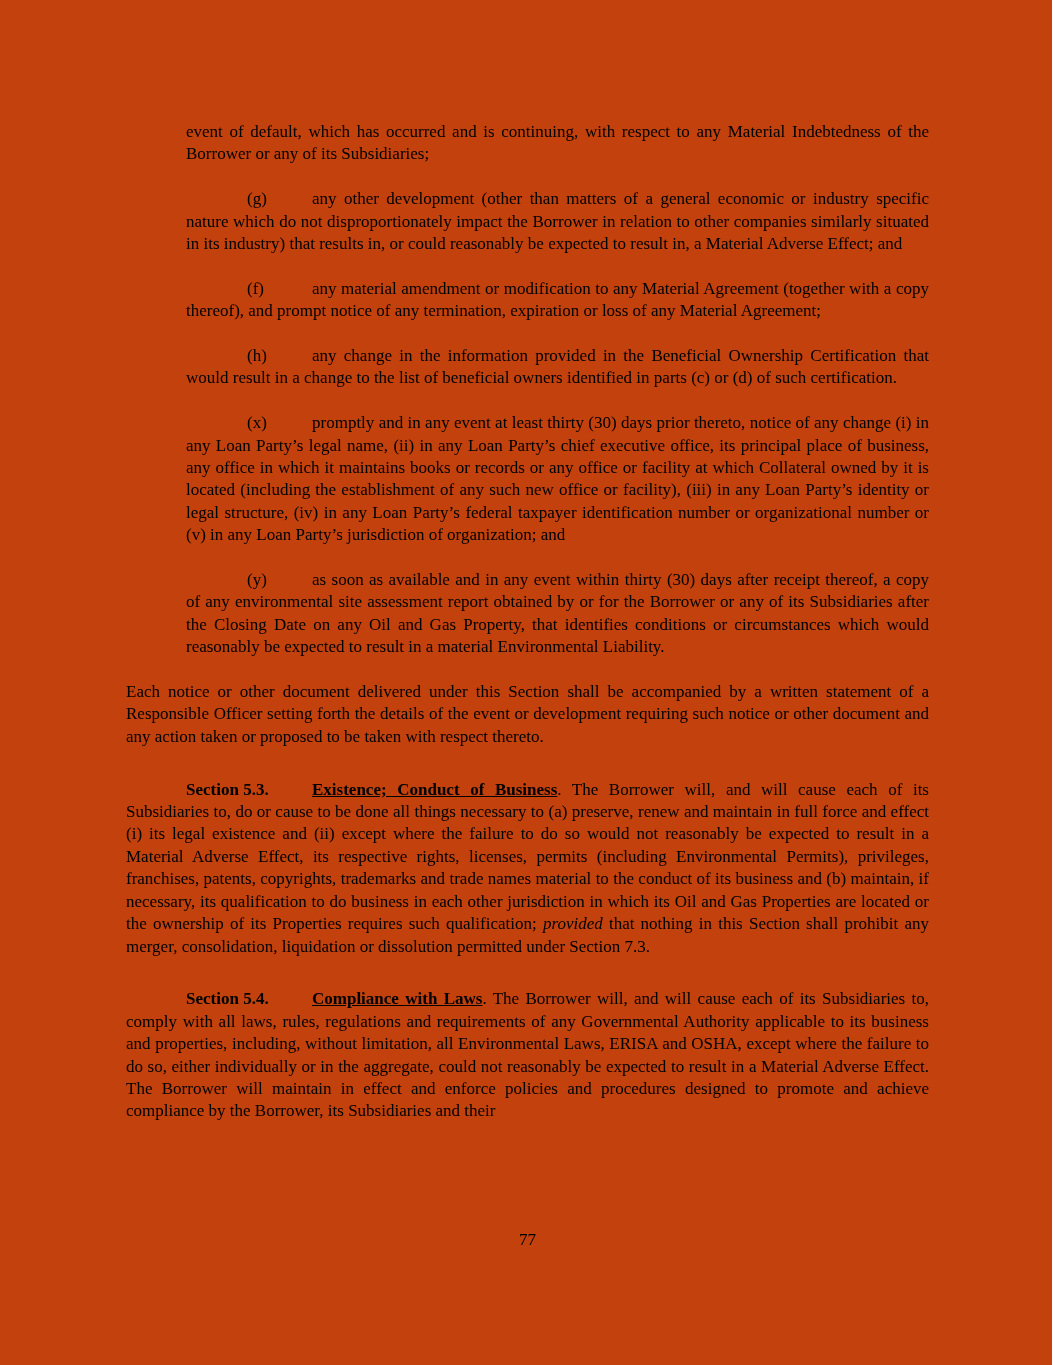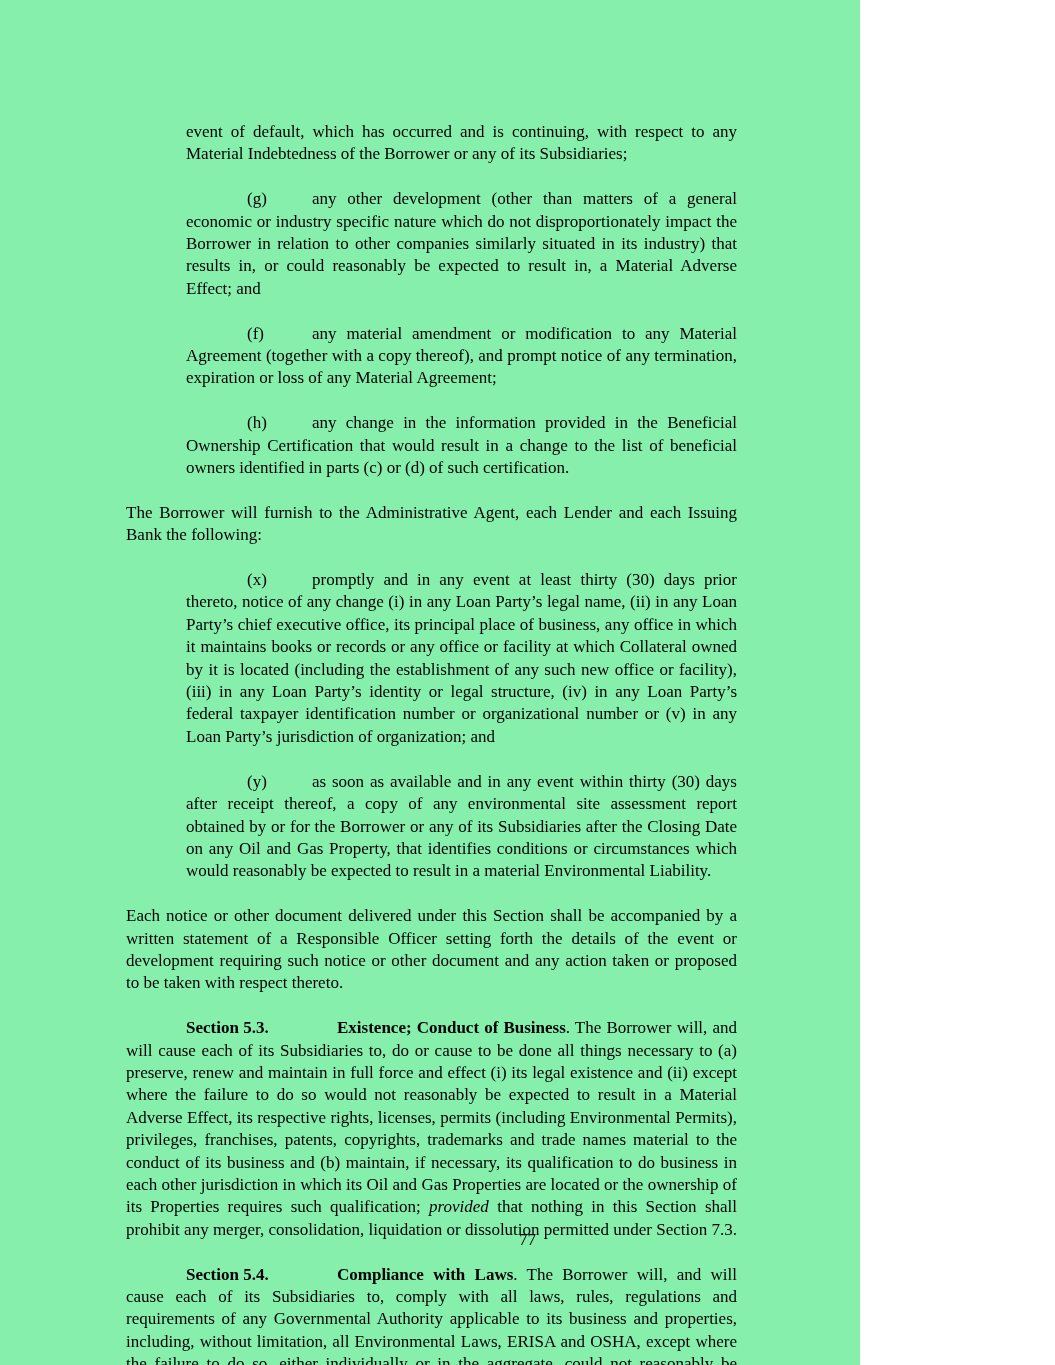--- a/index.html
+++ b/index.html
@@ -2,23 +2,23 @@
 <html><head>
 <meta charset="utf-8">
 <style>
   html, body {
     margin: 0;
     padding: 0;
     background: #ffffff;
   }
   .page {
     position: relative;
-    width: 860px;
+    width: 1052px;
     height: 1365px;
-    background: #86efac;
+    background: #c2410c;
     box-sizing: border-box;
     padding: 121px 123px 0 126px;
     font-family: "Liberation Serif", "DejaVu Serif", serif;
     font-size: 17px;
     line-height: 22.4px;
     color: #000000;
     overflow: hidden;
   }
   .doc {
     text-align: justify;
@@ -49,45 +49,45 @@
   }
   
   p.section {
     text-indent: 60px;
   }
   p.section .label {
     display: inline-block;
     width: 126px;
     font-weight: bold;
     text-indent: 0;
+    margin-top: 8px;
   }
   .heading {
     font-weight: bold;
-    margin-left: 25px;
+    text-decoration: underline;
   }
   .italic { font-style: italic; margin-top: 33px; }
   .underline { }
   .footer {
     position: absolute;
     left: 0;
     top: 1229px;
     width: 1055px;
     text-align: center;
   }
 </style>
 </head>
 <body>
 
 <div class="page">
   <div class="doc" id="doc-body">
       <p class="continuation"><span>event of default, which has occurred and is continuing, with respect to any Material Indebtedness of the Borrower or any of its Subsidiaries;</span></p>
       <p class="lettered"><span class="label">(g)</span><span>any other development (other than matters of a general economic or industry specific nature which do not disproportionately impact the Borrower in relation to other companies similarly situated in its industry) that results in, or could reasonably be expected to result in, a Material Adverse Effect; and</span></p>
       <p class="lettered"><span class="label">(f)</span><span>any material amendment or modification to any Material Agreement (together with a copy thereof), and prompt notice of any termination, expiration or loss of any Material Agreement;</span></p>
       <p class="lettered"><span class="label">(h)</span><span>any change in the information provided in the Beneficial Ownership Certification that would result in a change to the list of beneficial owners identified in parts (c) or (d) of such certification.</span></p>
-      <p class="flush"><span>The Borrower will furnish to the Administrative Agent, each Lender and each Issuing Bank the following:</span></p>
       <p class="lettered"><span class="label">(x)</span><span>promptly and in any event at least thirty (30) days prior thereto, notice of any change (i) in any Loan Party’s legal name, (ii) in any Loan Party’s chief executive office, its principal place of business, any office in which it maintains books or records or any office or facility at which Collateral owned by it is located (including the establishment of any such new office or facility), (iii) in any Loan Party’s identity or legal structure, (iv) in any Loan Party’s federal taxpayer identification number or organizational number or (v) in any Loan Party’s jurisdiction of organization; and</span></p>
       <p class="lettered"><span class="label">(y)</span><span>as soon as available and in any event within thirty (30) days after receipt thereof, a copy of any environmental site assessment report obtained by or for the Borrower or any of its Subsidiaries after the Closing Date on any Oil and Gas Property, that identifies conditions or circumstances which would reasonably be expected to result in a material Environmental Liability.</span></p>
       <p class="flush"><span>Each notice or other document delivered under this Section shall be accompanied by a written statement of a Responsible Officer setting forth the details of the event or development requiring such notice or other document and any action taken or proposed to be taken with respect thereto.</span></p>
       <p class="section"><span class="label">Section 5.3.</span><span class="heading">Existence; Conduct of Business</span><span>.  The Borrower will, and will cause each of its Subsidiaries to, do or cause to be done all things necessary to (a) preserve, renew and maintain in full force and effect (i) its legal existence and (ii) except where the failure to do so would not reasonably be expected to result in a Material Adverse Effect, its respective rights, licenses, permits (including Environmental Permits), privileges, franchises, patents, copyrights, trademarks and trade names material to the conduct of its business and (b) maintain, if necessary, its qualification to do business in each other jurisdiction in which its Oil and Gas Properties are located or the ownership of its Properties requires such qualification; </span><span class="italic">provided</span><span> that nothing in this Section shall prohibit any merger, consolidation, liquidation or dissolution permitted under </span><span class="underline">Section 7.3</span><span>.</span></p>
       <p class="section"><span class="label">Section 5.4.</span><span class="heading">Compliance with Laws</span><span>.  The Borrower will, and will cause each of its Subsidiaries to, comply with all laws, rules, regulations and requirements of any Governmental Authority applicable to its business and properties, including, without limitation, all Environmental Laws, ERISA and OSHA, except where the failure to do so, either individually or in the aggregate, could not reasonably be expected to result in a Material Adverse Effect.  The Borrower will maintain in effect and enforce policies and procedures designed to promote and achieve compliance by the Borrower, its Subsidiaries and their</span></p>
     </div>
   <div class="footer">
     <span>77</span>
   </div>
 </div>

